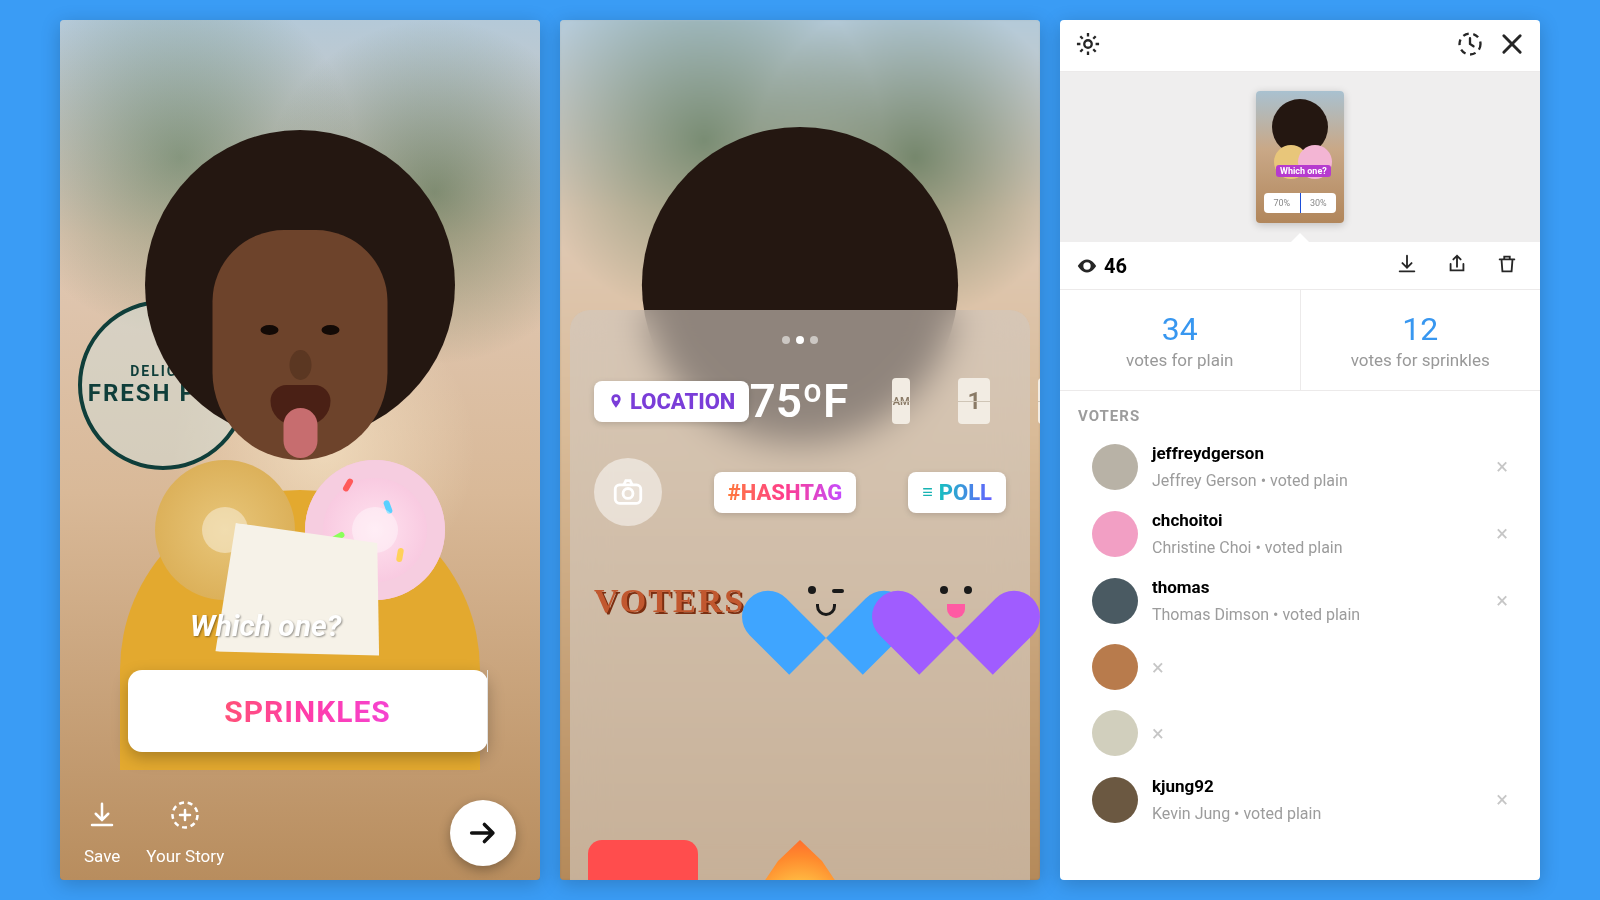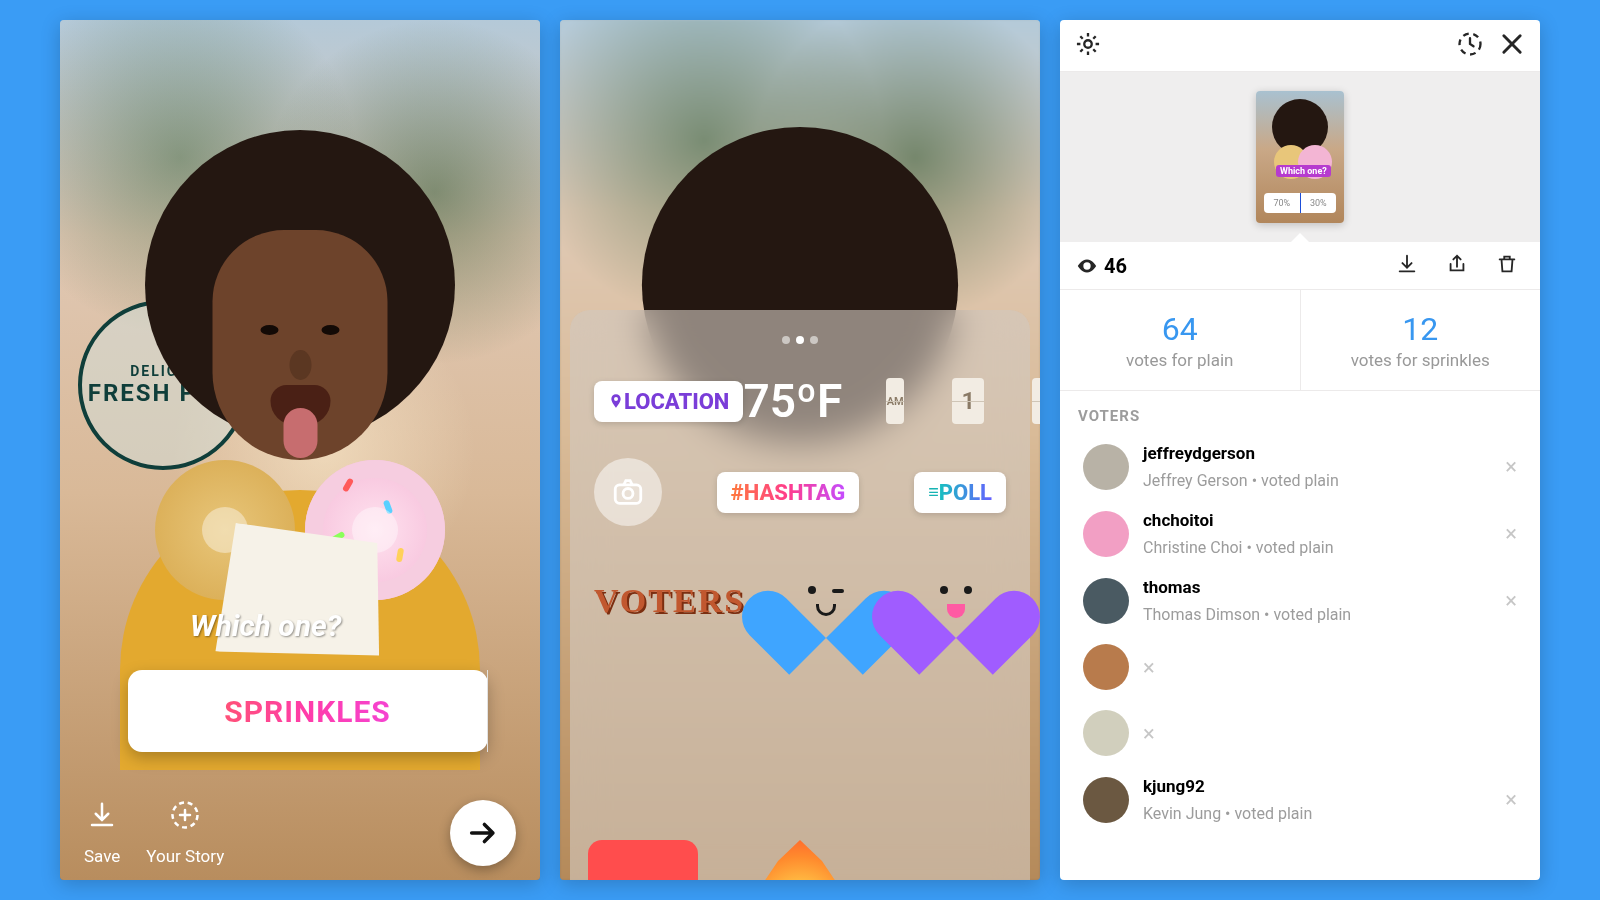--- a/index.html
+++ b/index.html
@@ -157,21 +157,21 @@
   padding:26px 18px;
 }
 .tray-handle{
   width:56px;height:8px;margin:0 auto 8px;display:flex;gap:6px;justify-content:center;
 }
 .tray-handle span{width:8px;height:8px;border-radius:50%;background:#fff;opacity:0.55;}
 .tray-handle span.active{opacity:1;}
 .tray-row{display:flex;justify-content:space-between;align-items:center;margin:30px 6px;}
 .chip{
   background:#fff;border-radius:8px;padding:8px 14px;font-weight:800;
-  display:flex;align-items:center;font-size:22px;
+  display:flex;align-items:center;gap:6px;font-size:22px;
   box-shadow:0 2px 6px rgba(0,0,0,0.15);
 }
 .chip.loc{color:#7a3dd8;}
 .temp{color:#fff;font-size:46px;font-weight:600;}
 .flipclock{display:flex;gap:4px;}
 .flip{
   width:32px;height:46px;background:#f2ece3;border-radius:4px;
   display:flex;align-items:center;justify-content:center;color:#8a7a66;font-size:24px;font-weight:600;
   position:relative;
   margin-left:44px;
@@ -237,21 +237,21 @@
 
 .votes{
   display:flex;border-bottom:1px solid #eceaea;
 }
 .vote-col{flex:1;text-align:center;padding:20px 10px;}
 .vote-col + .vote-col{border-left:1px solid #eceaea;}
 .vote-num{color:#3897f0;font-size:32px;font-weight:400;}
 .vote-lbl{color:#999;font-size:17px;margin-top:2px;}
 
 .voters-hdr{color:#9c9c9c;font-size:15px;font-weight:700;letter-spacing:1px;padding:16px 18px 8px;}
-.vrow{display:flex;align-items:center;padding:10px 23px;gap:14px;}
+.vrow{display:flex;align-items:center;padding:10px 32px;gap:14px;}
 .avatar{width:46px;height:46px;border-radius:50%;flex-shrink:0;}
 .vinfo{flex:1;min-width:0;}
 .vuser{font-weight:700;font-size:17px;}
 .vsub{color:#9c9c9c;font-size:16px;margin-top:8px;}
 .vclose{color:#c6c6c6;font-size:22px;}
 
 .hair-mini{background:#241711;border-radius:50%;}
 </style>
 </head>
 <body>
@@ -466,21 +466,21 @@
     </span>
     <span class="act">
       <svg width="26" height="26" viewBox="0 0 24 24" fill="none" stroke="#262626" stroke-width="2" stroke-linecap="round">
           <path d="M4 7h16M9 7V4h6v3M6 7l1 13h10l1-13"></path>
         </svg>
     </span>
   </div>
 
   <div class="votes">
     <div class="vote-col">
-      <div class="vote-num">64</div>
+      <div class="vote-num">34</div>
       <div class="vote-lbl">votes for plain</div>
     </div>
     <div class="vote-col">
       <div class="vote-num">12</div>
       <div class="vote-lbl">votes for sprinkles</div>
     </div>
   </div>
 
   <div class="voters-hdr">VOTERS</div>
   <div id="voters-list">

